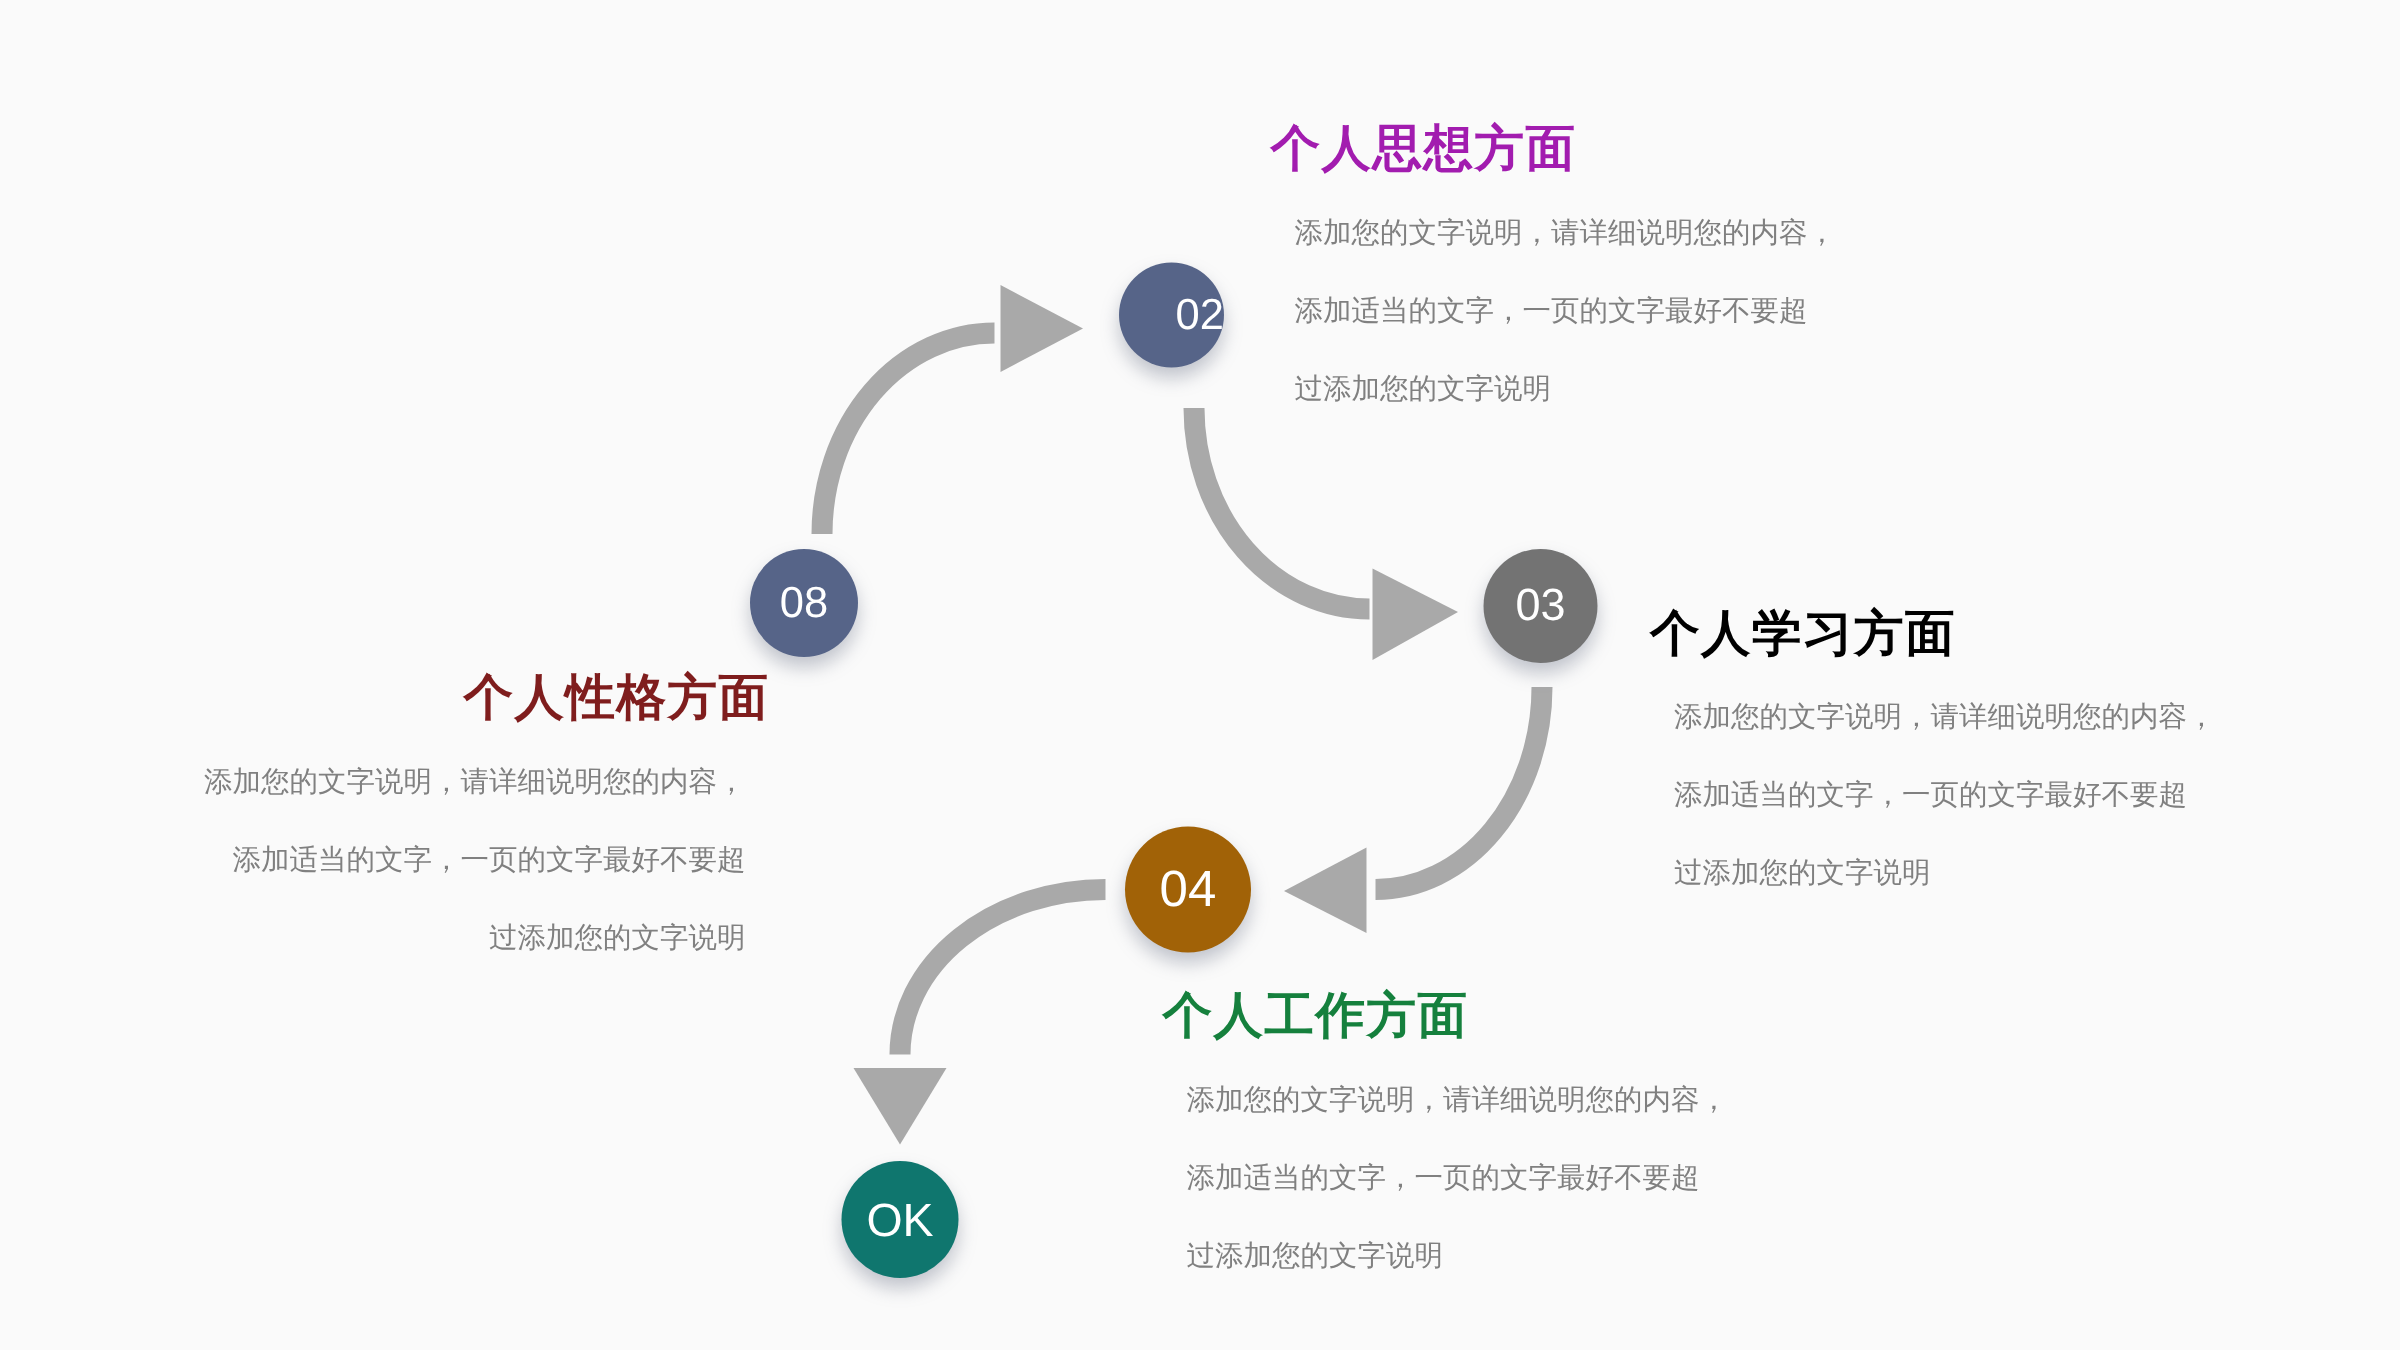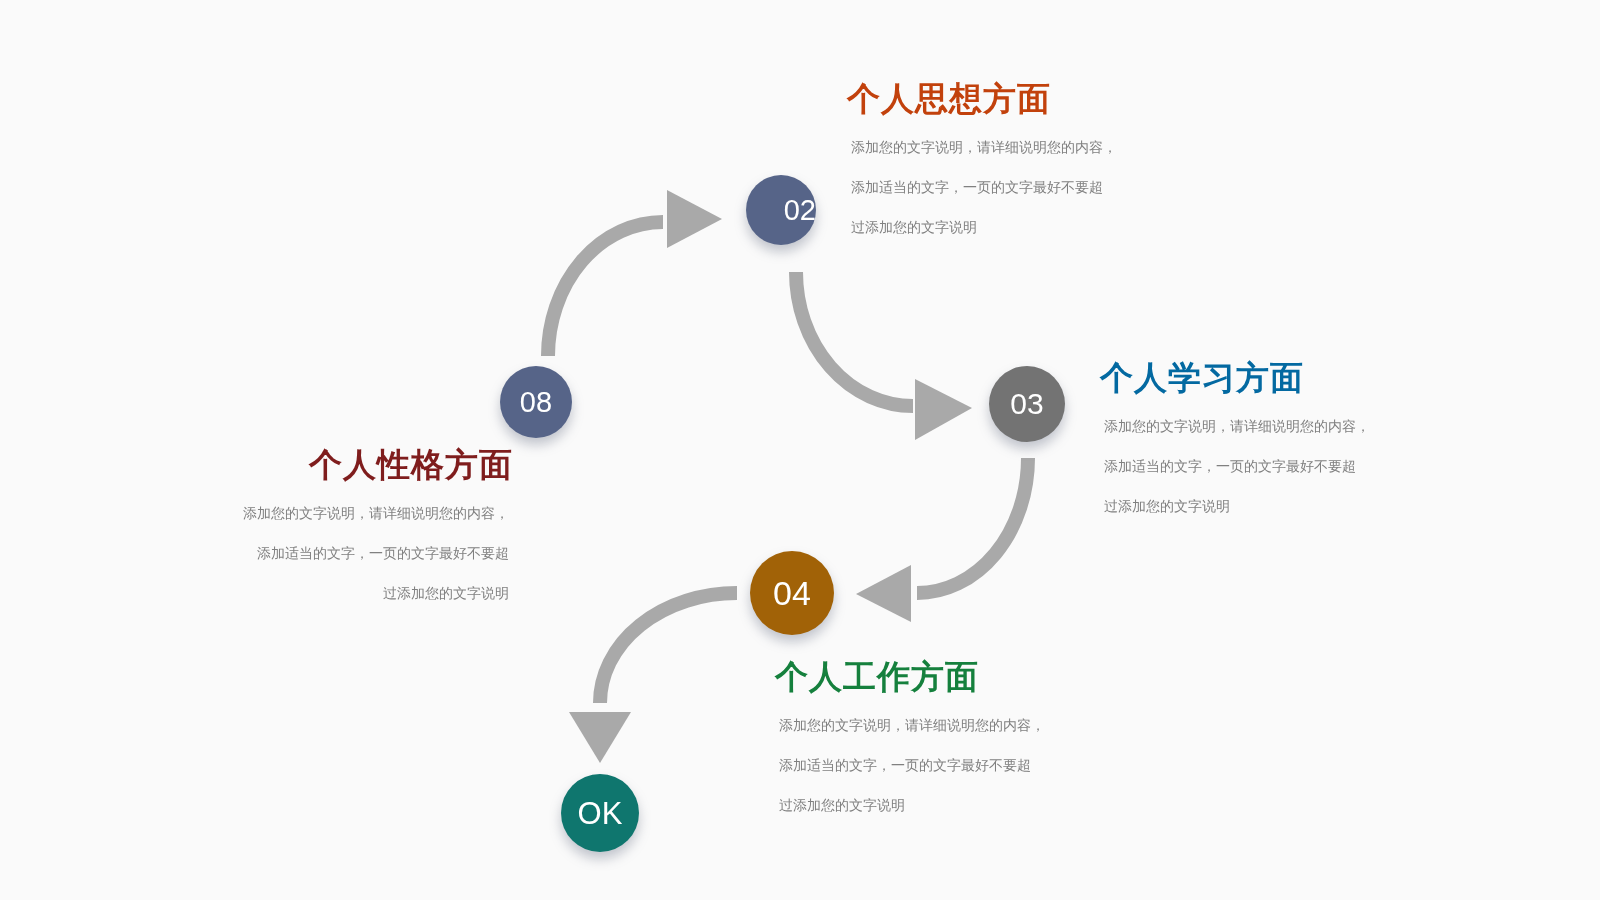--- a/index.html
+++ b/index.html
@@ -36,22 +36,22 @@
   }
   .section h2 {
     margin: 0 0 7px 0;
     font-size: 33px;
     font-weight: 700;
     line-height: 46px;
     letter-spacing: 1px;
     white-space: nowrap;
   }
   .section p {
-    margin: 4px;
-    font-size: 14px;
+    margin: 16px;
+    font-size: 19px;
     line-height: 36px;
     white-space: nowrap;
   }
   .sec-thought { left: 847px; top: 76px; text-align: left; }
   .sec-study   { left: 1100px; top: 355px; text-align: left; }
   .sec-personality { right: 1087px; top: 442px; text-align: right; }
   .sec-work    { left: 775px; top: 654px; text-align: left; }
 </style>
 </head>
 <body>
@@ -94,28 +94,28 @@
   </div>
 
   <div class="section sec-personality">
     <h2 style="color: #7f1d1d;">个人性格方面</h2>
     <p style="color: rgb(128, 128, 128);">添加您的文字说明，请详细说明您的内容，</p>
     <p style="color: rgb(128, 128, 128);">添加适当的文字，一页的文字最好不要超</p>
     <p style="color: rgb(128, 128, 128);">过添加您的文字说明</p>
   </div>
 
   <div class="section sec-thought">
-    <h2 style="color: #c2410c;">个人思想方面</h2>
+    <h2 style="color: #a21caf;">个人思想方面</h2>
     <p style="color: rgb(128, 128, 128);">添加您的文字说明，请详细说明您的内容，</p>
     <p style="color: rgb(128, 128, 128);">添加适当的文字，一页的文字最好不要超</p>
     <p style="color: rgb(128, 128, 128);">过添加您的文字说明</p>
   </div>
 
   <div class="section sec-study">
-    <h2 style="color: #0369a1;">个人学习方面</h2>
+    <h2 style="color: #000000; margin-top: 44px;">个人学习方面</h2>
     <p style="color: rgb(128, 128, 128);">添加您的文字说明，请详细说明您的内容，</p>
     <p style="color: rgb(128, 128, 128);">添加适当的文字，一页的文字最好不要超</p>
     <p style="color: rgb(128, 128, 128);">过添加您的文字说明</p>
   </div>
 
   <div class="section sec-work">
     <h2 style="color: #15803d;">个人工作方面</h2>
     <p style="color: rgb(128, 128, 128);">添加您的文字说明，请详细说明您的内容，</p>
     <p style="color: rgb(128, 128, 128);">添加适当的文字，一页的文字最好不要超</p>
     <p style="color: rgb(128, 128, 128);">过添加您的文字说明</p>

